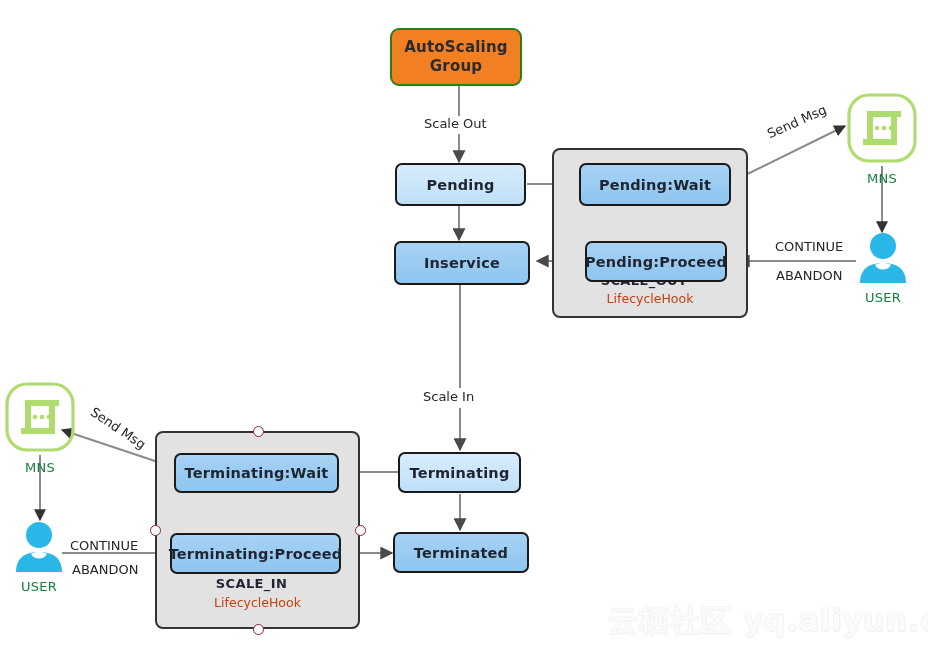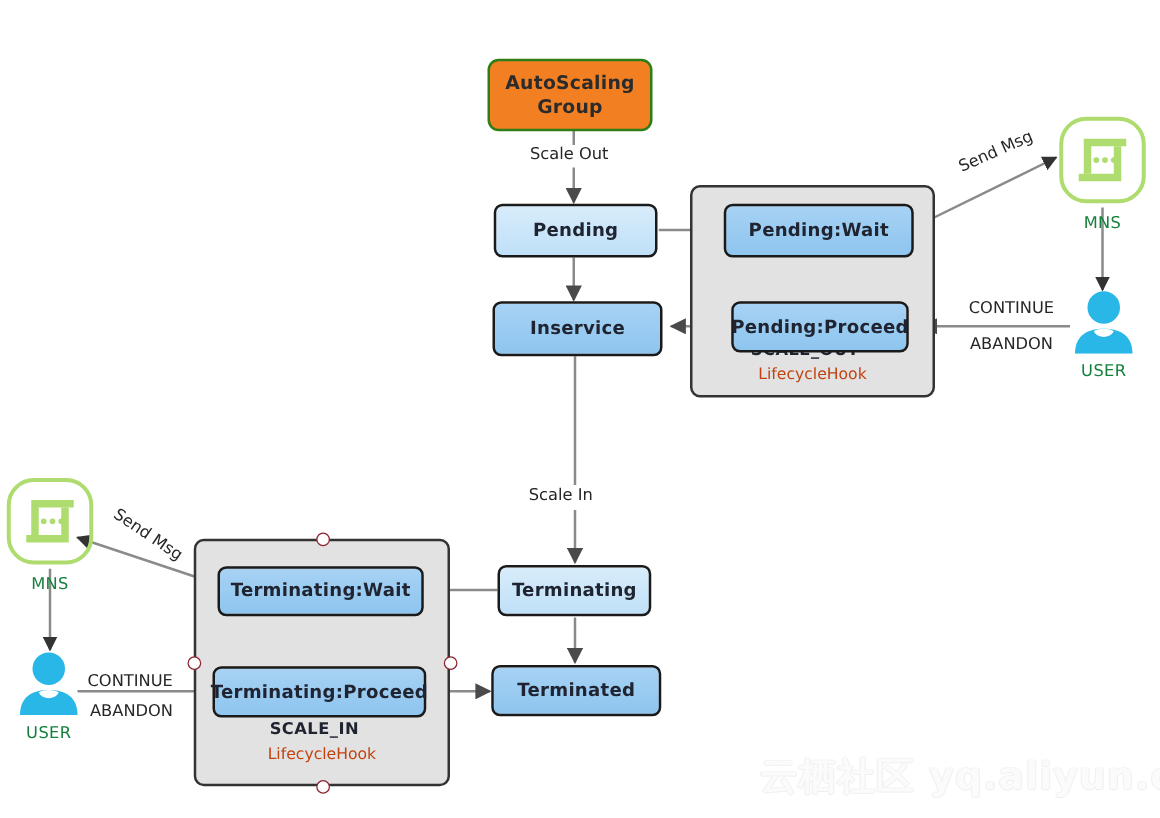--- a/index.html
+++ b/index.html
@@ -211,21 +211,21 @@
   <div class="hook" style="left:155px; top:431px; width:205px; height:198px;">
     <div class="hook-title" style="bottom:36px;">SCALE_IN</div>
     <div class="hook-sub" style="bottom:17px;">LifecycleHook</div>
   </div>
 
   <div class="handle" style="left:253px; top:426px;"></div>
   <div class="handle" style="left:150px; top:525px;"></div>
   <div class="handle" style="left:355px; top:525px;"></div>
   <div class="handle" style="left:253px; top:624px;"></div>
 
-  <div class="node asg" style="left:390px; top:28px; width:132px; height:58px;margin-top:19px;">
+  <div class="node asg" style="left:390px; top:28px; width:132px; height:58px;">
     <span>AutoScaling</span>
     <span>Group</span>
   </div>
 
   <div class="node blue-light" style="left:395px; top:163px; width:131px; height:43px;">Pending</div>
 
   <div class="node blue" style="left:394px; top:241px; width:136px; height:44px;">Inservice</div>
 
   <div class="node blue" style="left:579px; top:163px; width:152px; height:43px;">Pending:Wait</div>
 

